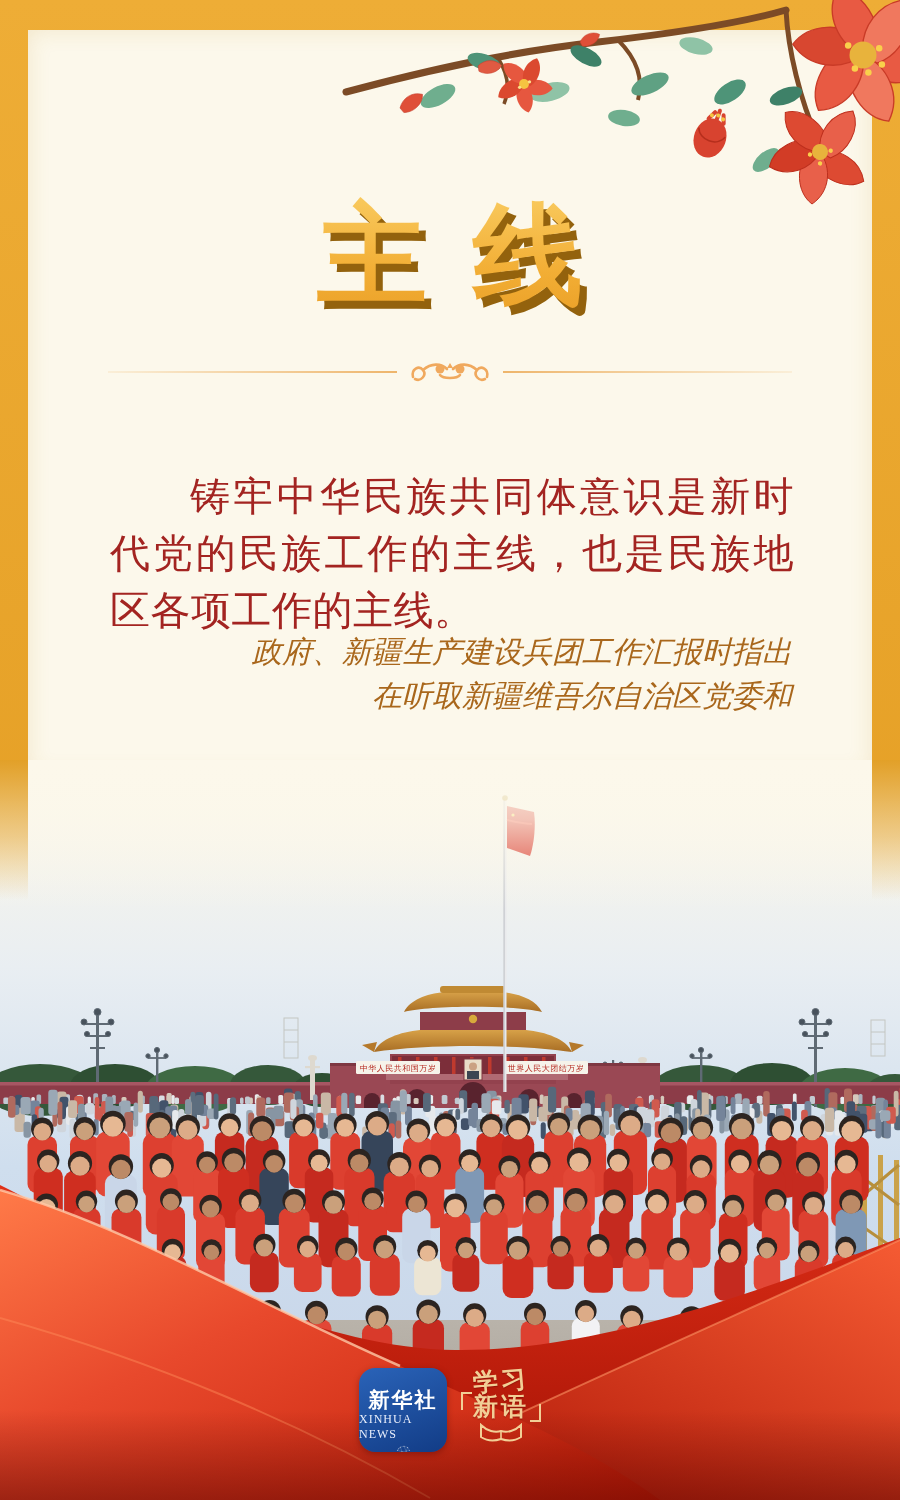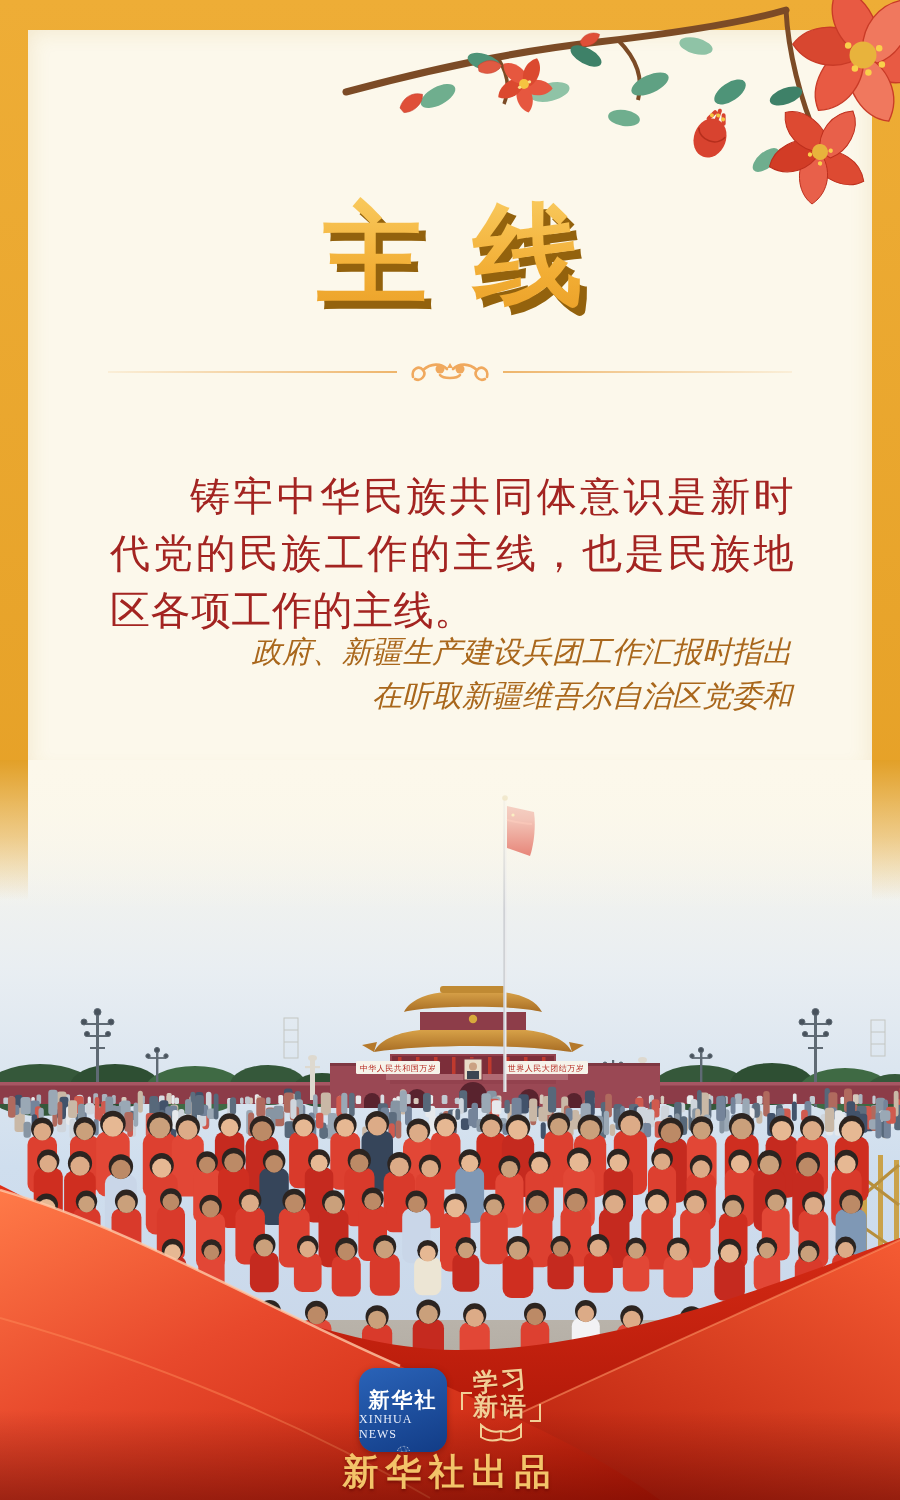--- a/index.html
+++ b/index.html
@@ -1076,15 +1076,14 @@
     <div class="seal">
       <div class="seal-row r1">学习</div>
       <div class="seal-row r2">新语</div>
       <svg width="44" height="20" viewBox="0 0 44 20" style="margin-top:3px">
         <path d="M2,2 C8,8 16,10 22,8 C28,10 36,8 42,2 L42,14 C36,18 28,18 22,16 C16,18 8,18 2,14 Z" fill="none" stroke="#f2cf96" stroke-width="2"></path>
         <path d="M22,8 L22,16" stroke="#f2cf96" stroke-width="1.6"></path>
       </svg>
     </div>
   </div>
 
-  <div class="produced">新华社出品</div>
 
 </div>
 
 </body></html>

